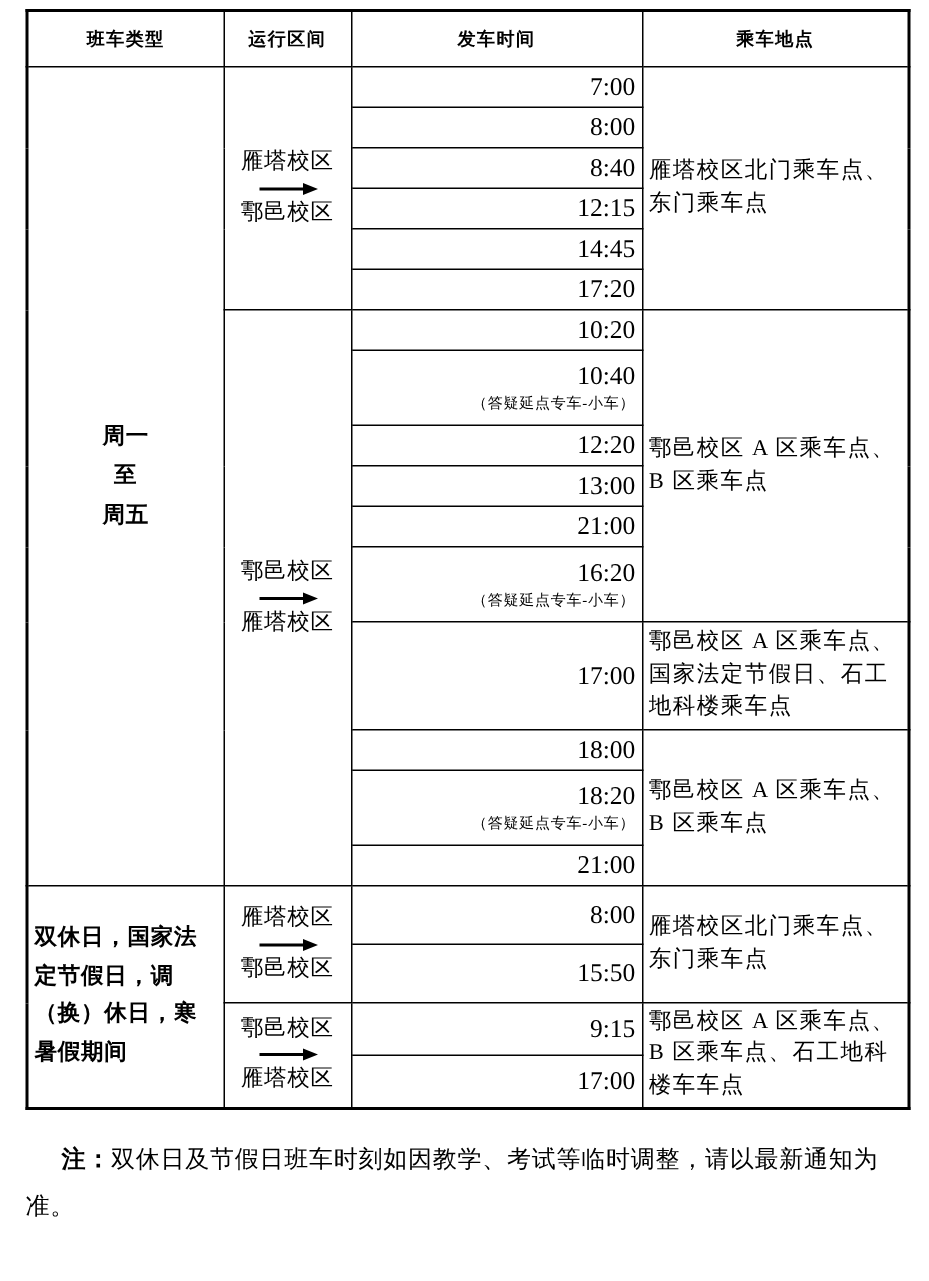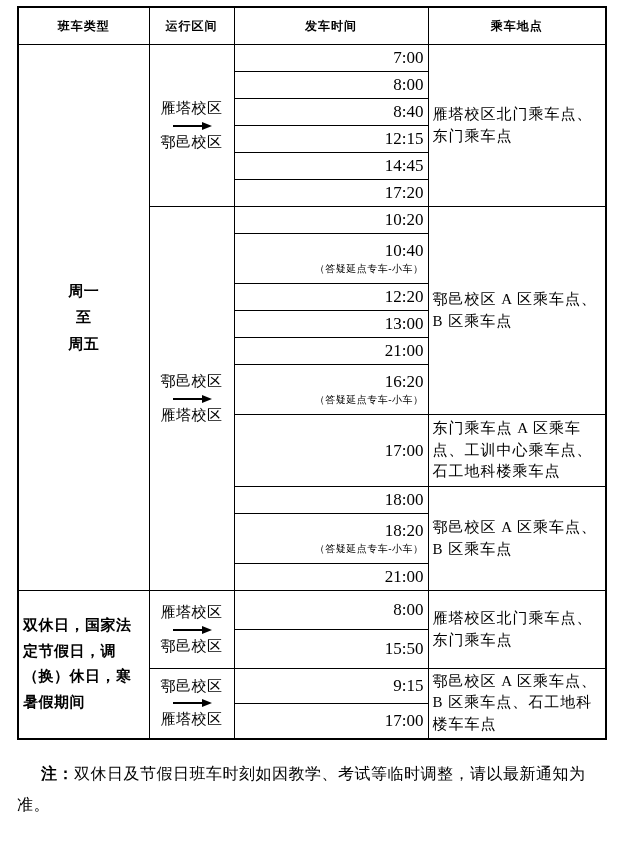--- a/index.html
+++ b/index.html
@@ -181,21 +181,21 @@
           <td class="time">21:00</td>
         </tr>
     <tr class="h50">
       <td class="time">
         <div>16:20</div>
         <div class="tnote">（答疑延点专车-小车）</div>
       </td>
     </tr>
     <tr class="h72">
       <td class="time">17:00</td>
-      <td class="place">东门乘车点 A 区乘车点、工训中心乘车点、石工地科楼乘车点</td>
+      <td class="place">鄠邑校区 A 区乘车点、国家法定节假日、石工地科楼乘车点</td>
     </tr>
     <tr class="h27">
       <td class="time">18:00</td>
       <td class="place" rowspan="3">鄠邑校区 A 区乘车点、B 区乘车点</td>
     </tr>
     <tr class="h50">
       <td class="time">
         <div>18:20</div>
         <div class="tnote">（答疑延点专车-小车）</div>
       </td>

